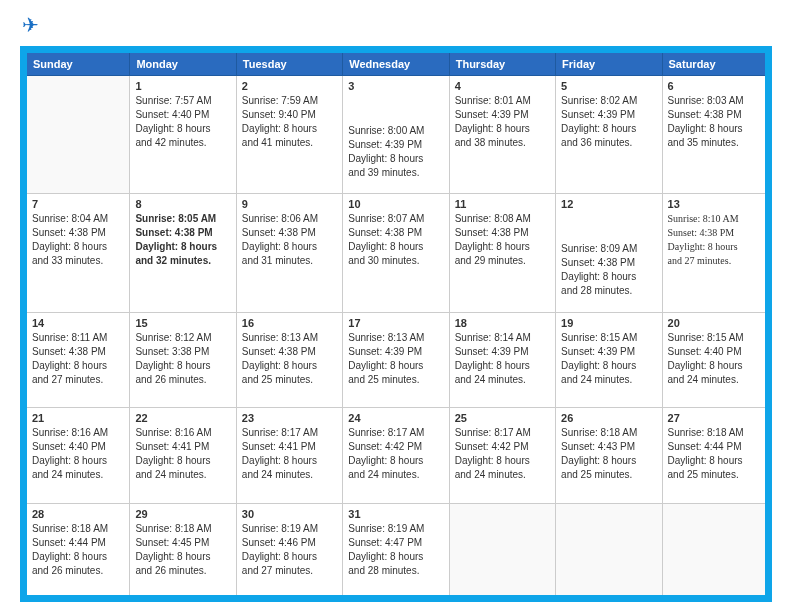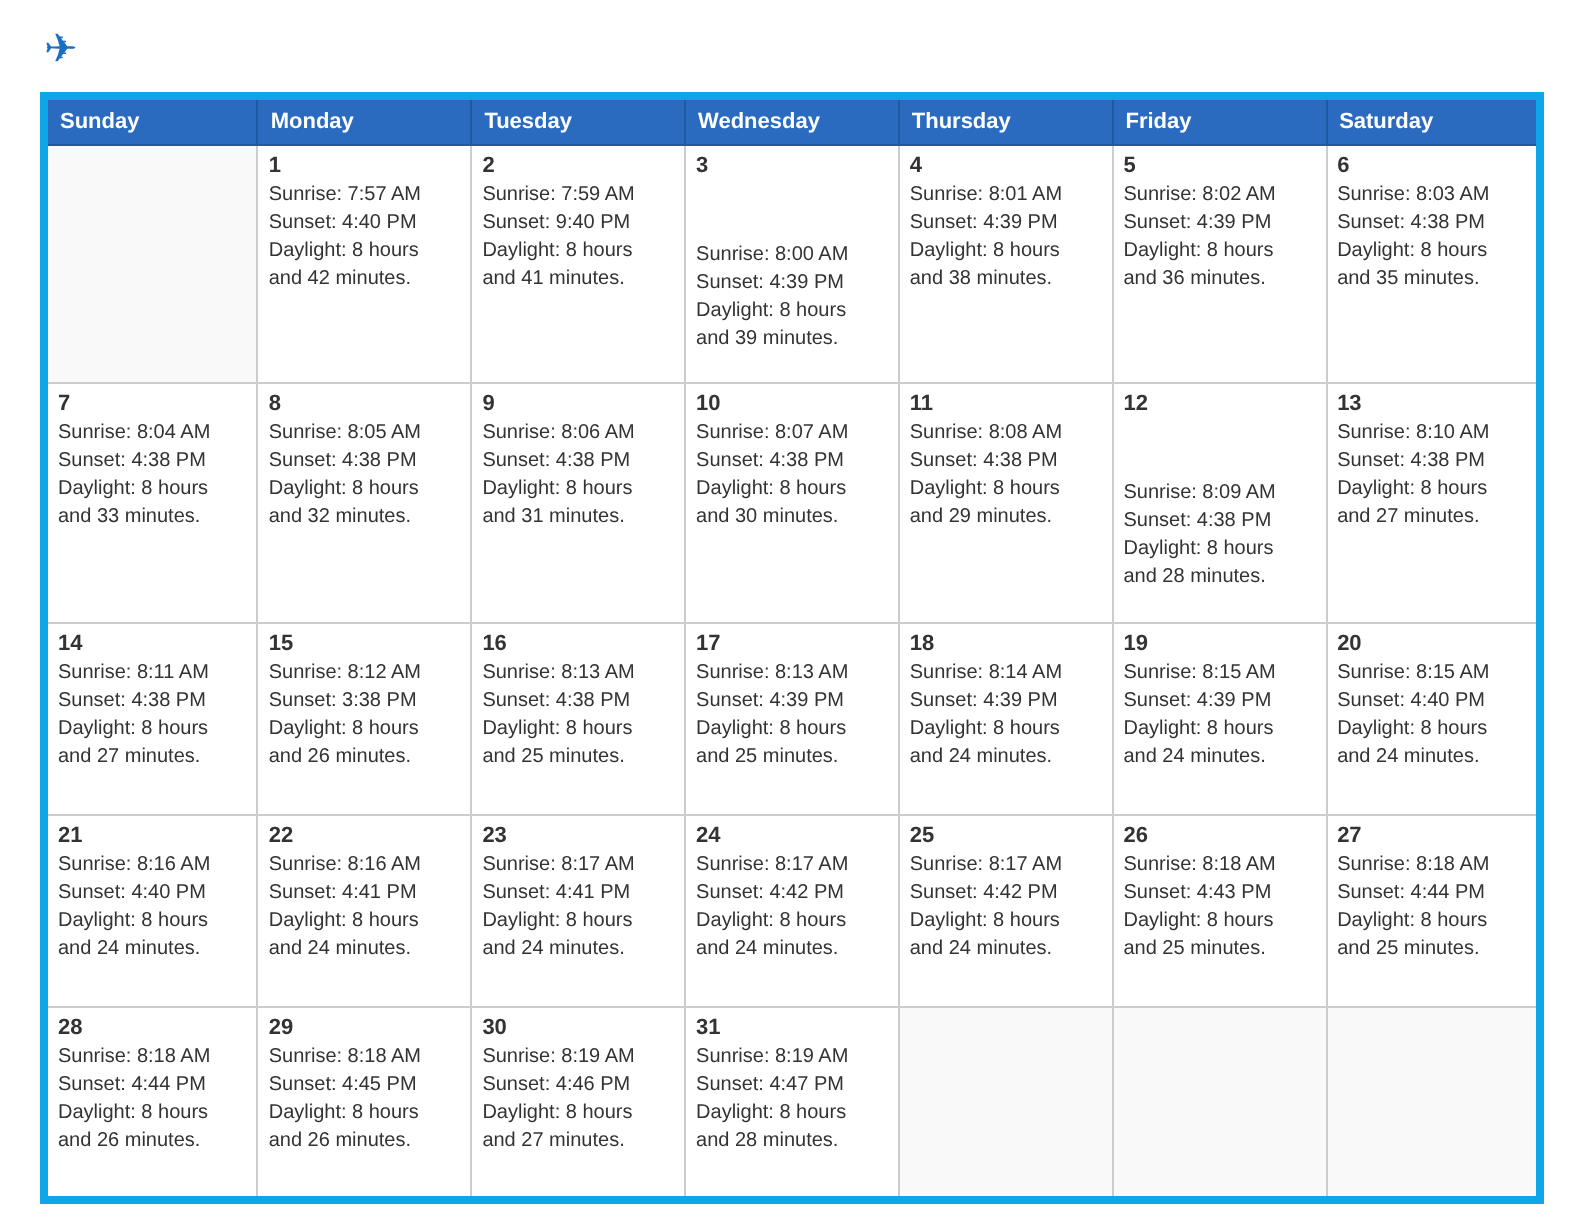--- a/index.html
+++ b/index.html
@@ -48,21 +48,21 @@
       font-weight: bold;
       color: #333;
       line-height: 1.1;
     }
     .subtitle {
       font-size: 14px;
       color: #555;
     }
     .calendar {
       flex: 1;
-      border: 4px solid #0ea5e9;
+      border: 7px solid #0ea5e9;
       border-collapse: collapse;
       width: 100%;
       table-layout: fixed;
       font-size: 10px;
     }
     .calendar th {
       background-color: #2a6bbf;
       color: white;
       text-align: left;
       padding: 5px 6px;
@@ -173,21 +173,21 @@
         <tr>
           <td>
             <span class="day-number">7</span>
             <div class="day-info" style="white-space: pre-line;">Sunrise: 8:04 AM
 Sunset: 4:38 PM
 Daylight: 8 hours
 and 33 minutes.</div>
           </td>
           <td>
             <span class="day-number">8</span>
-            <div class="day-info" style="white-space: pre-line;">Sunrise: 8:05 AM
+            <div class="day-info" style="white-space: pre-line; font-weight: bold;">Sunrise: 8:05 AM
 Sunset: 4:38 PM
 Daylight: 8 hours
 and 32 minutes.</div>
           </td>
           <td>
             <span class="day-number">9</span>
             <div class="day-info" style="white-space: pre-line;">Sunrise: 8:06 AM
 Sunset: 4:38 PM
 Daylight: 8 hours
 and 31 minutes.</div>
@@ -208,21 +208,21 @@
           </td>
           <td>
             <span class="day-number">12</span>
             <div class="day-info" style="white-space: pre-line; margin-top: 32px;">Sunrise: 8:09 AM
 Sunset: 4:38 PM
 Daylight: 8 hours
 and 28 minutes.</div>
           </td>
           <td>
             <span class="day-number">13</span>
-            <div class="day-info" style="white-space: pre-line;">Sunrise: 8:10 AM
+            <div class="day-info" style="white-space: pre-line; font-family: Liberation Serif, serif;">Sunrise: 8:10 AM
 Sunset: 4:38 PM
 Daylight: 8 hours
 and 27 minutes.</div>
           </td>
         </tr>
         <tr>
           <td>
             <span class="day-number">14</span>
             <div class="day-info" style="white-space: pre-line;">Sunrise: 8:11 AM
 Sunset: 4:38 PM

